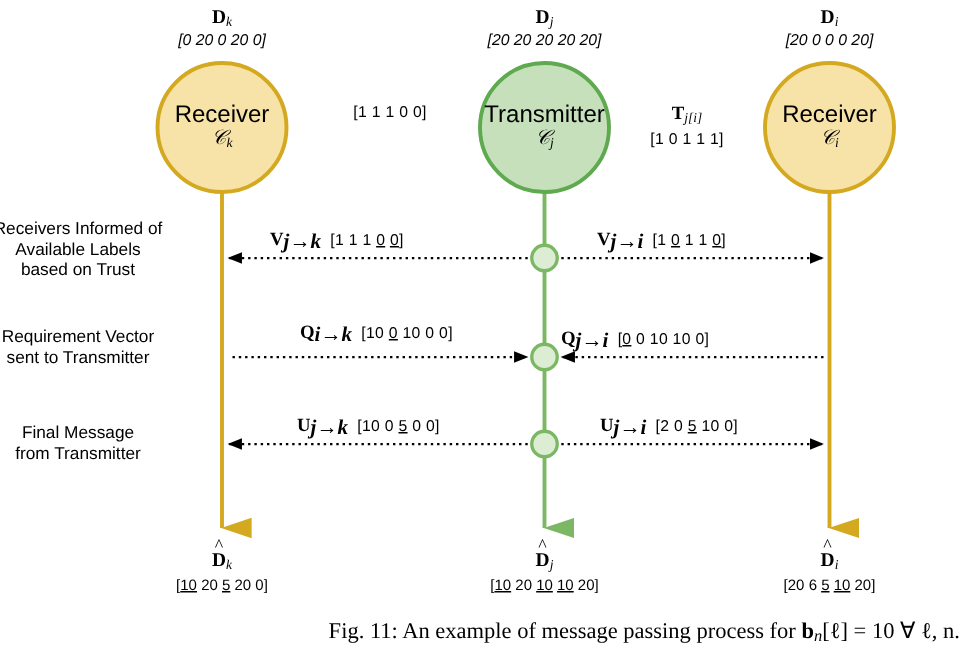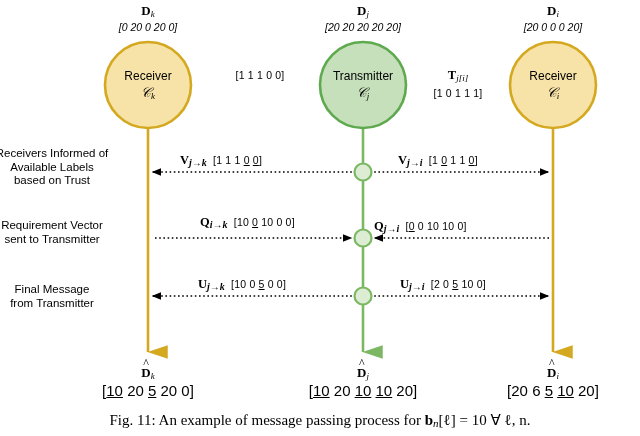--- a/index.html
+++ b/index.html
@@ -8,50 +8,50 @@
     font-family:"Liberation Sans", sans-serif;
     color:#000;overflow:hidden;position:relative;
   }
   #figure{position:absolute;left:0;top:0;width:554px;height:404px;}
   svg#diagram{position:absolute;left:0;top:0;width:640px;height:404px;}
 
   
   .vecnum{font-family:"Liberation Sans", sans-serif;font-size:10.5px;letter-spacing:.2px;white-space:nowrap;}
   .sym{font-family:"Liberation Serif", serif;font-weight:bold;font-size:12.5px;font-style:normal;}
   .sub{font-family:"Liberation Serif", serif;font-style:italic;font-weight:normal;font-size:9px;vertical-align:-2px;}
-  .subb{font-family:"Liberation Serif", serif;font-style:italic;font-weight:bold;font-size:10px;vertical-align:-2px;text-align:right;}
+  .subb{font-family:"Liberation Serif", serif;font-style:italic;font-weight:bold;font-size:14px;vertical-align:-2px;text-align:right;}
   u.ul{text-decoration:underline;text-underline-offset:1px;}
 
   
   .topwrap{position:absolute;text-align:center;width:200px;}
   .topsym{font-family:"Liberation Serif", serif;font-weight:bold;font-size:13px;line-height:14px;}
   .topvec{font-size:10.5px;line-height:13px;white-space:nowrap;font-style:italic;}
 
   
   .nodetext{position:absolute;text-align:center;width:120px;line-height:15px;}
-  .noderole{font-size:12px;font-family:"Liberation Sans", sans-serif;}
+  .noderole{font-size:16px;font-family:"Liberation Sans", sans-serif;}
   .cal{font-family:"Liberation Serif", serif;font-style:italic;font-size:13.5px;}
 
   
   .rowdesc{position:absolute;text-align:center;width:176px;font-size:11.5px;line-height:13.5px;}
 
   
   .tlab{position:absolute;text-align:center;width:120px;line-height:15px;}
 
   
   .botwrap{position:absolute;text-align:center;width:200px;}
   .botsym{font-family:"Liberation Serif", serif;font-weight:bold;font-size:13px;line-height:15px;}
-  .botvec{font-size:15px;line-height:13px;white-space:nowrap;}
+  .botvec{font-size:10px;line-height:13px;white-space:nowrap;}
 
   
   .arrowlab{position:absolute;white-space:nowrap;text-align:center;}
 
   #caption{
     position:absolute;left:0;top:404px;width:640px;height:32px;
-    display:flex;align-items:center;justify-content:center;
+    display:flex;align-items:center;justify-content:flex-end;
     font-family:"Liberation Serif", serif;font-size:15px;
   }
   .capmath{font-family:"Liberation Serif", serif;}
   .bfit{font-weight:bold;}
   .it{font-style:italic;}
 </style>
 </head>
 <body>
 
 <div id="figure">

